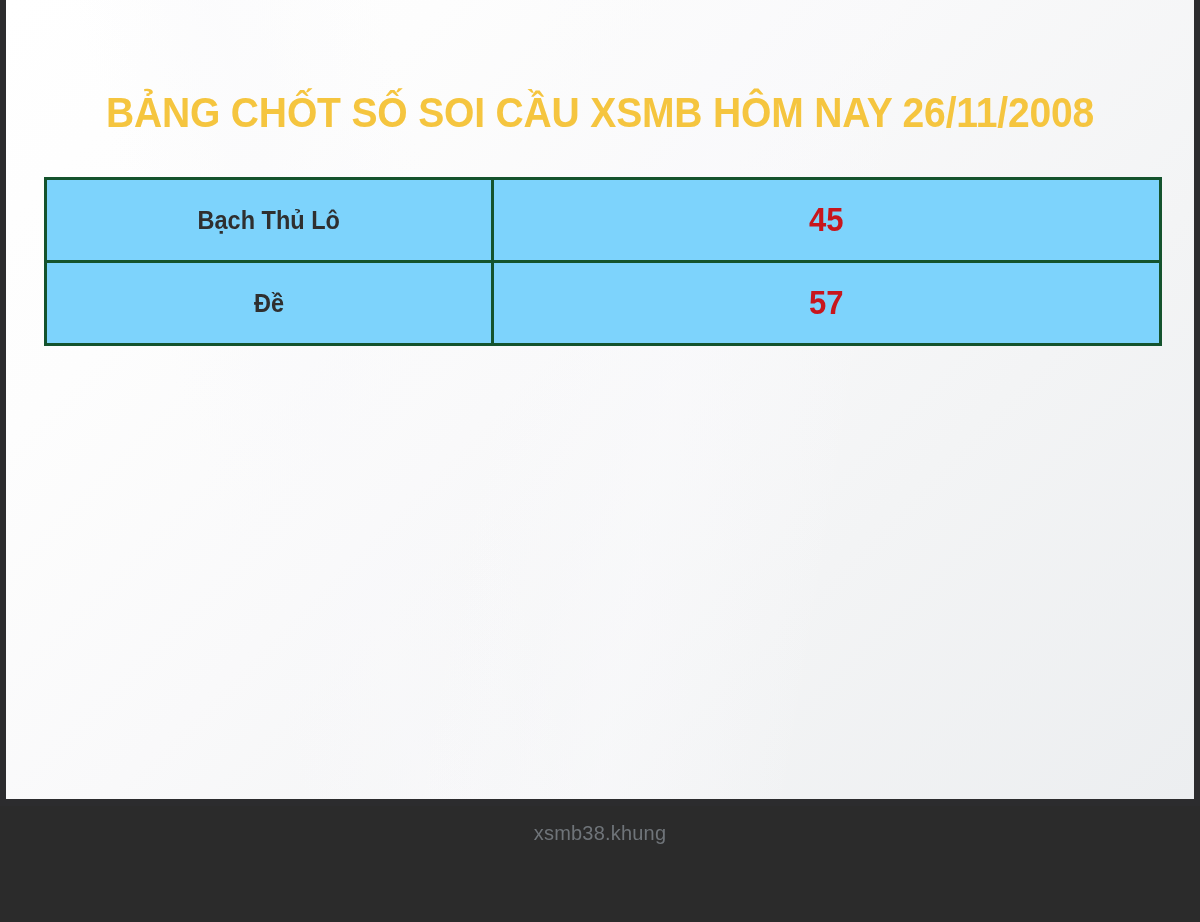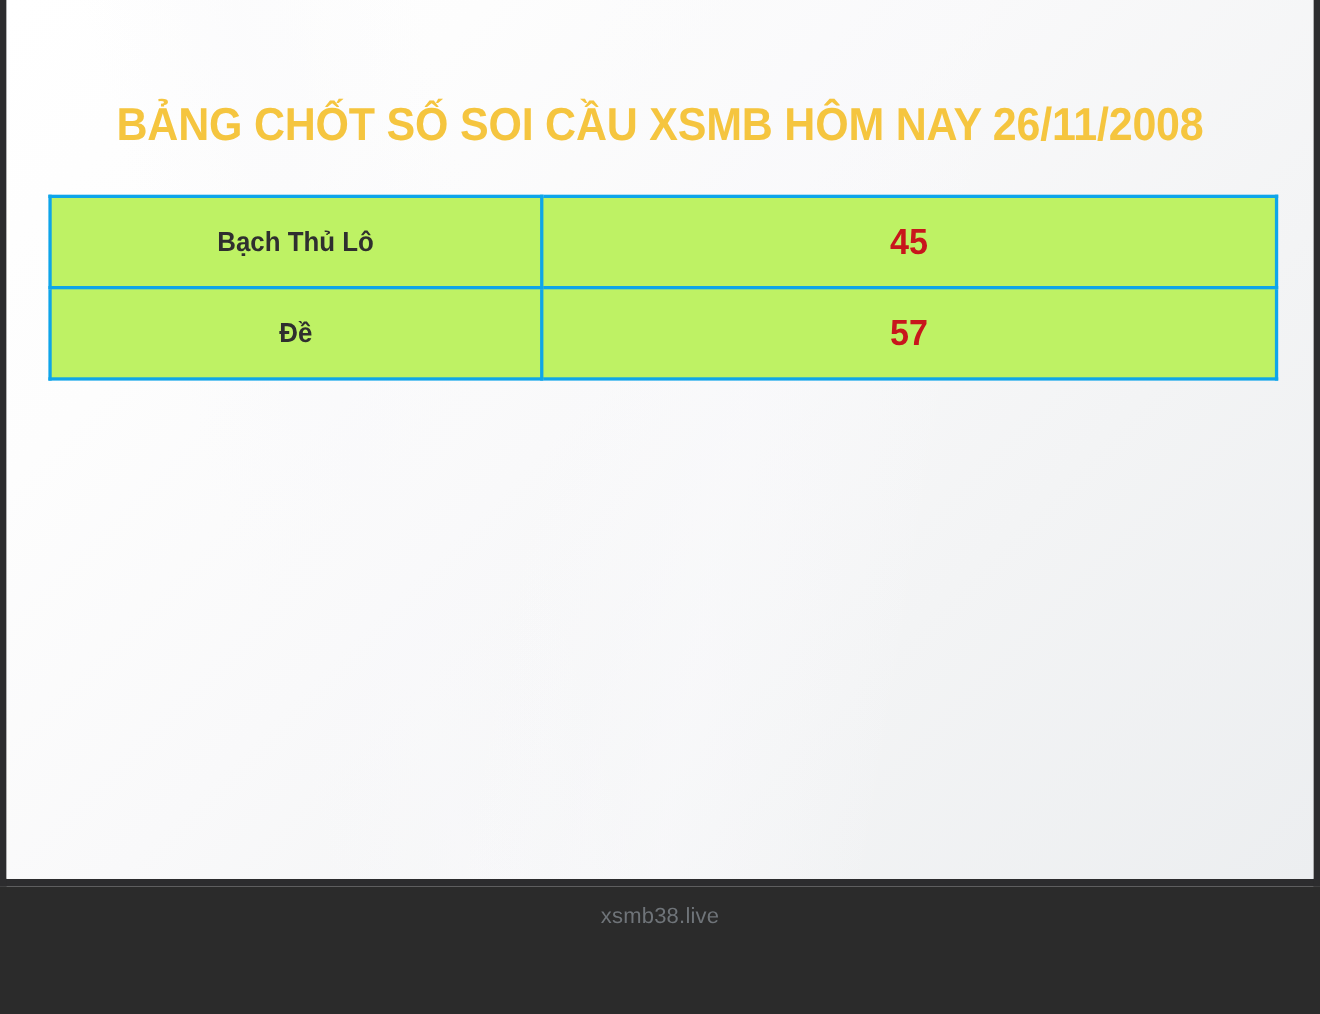--- a/index.html
+++ b/index.html
@@ -77,22 +77,22 @@
 
   .table {
     position: absolute;
     left: 38px;
     top: 177px;
     width: 1118px;
     border-collapse: collapse;
     table-layout: fixed;
   }
   .table td {
-    border: 3px solid #0ea5e9;
-    background: #bef264;
+    border: 3px solid #14532d;
+    background: #7dd3fc;
     height: 80px;
     padding: 0 10px;
     vertical-align: middle;
     text-align: center;
   }
   .col-label { width: 446px; }
   .col-value { width: 666px; }
 
   .cell-label {
     font-family: "Liberation Sans Narrow", "Liberation Sans", sans-serif;
@@ -148,16 +148,16 @@
             <td><span class="cell-label">Bạch Thủ Lô</span></td>
             <td><span class="cell-value highlight">45</span></td>
           </tr>
           <tr>
             <td><span class="cell-label">Đề</span></td>
             <td><span class="cell-value highlight">57</span></td>
           </tr>
         </tbody>
     </table>
 
-    <div class="footer">xsmb38.live</div>
+    <div class="footer">xsmb38.khung</div>
 
   </div>
 </div>
 
 </body></html>

